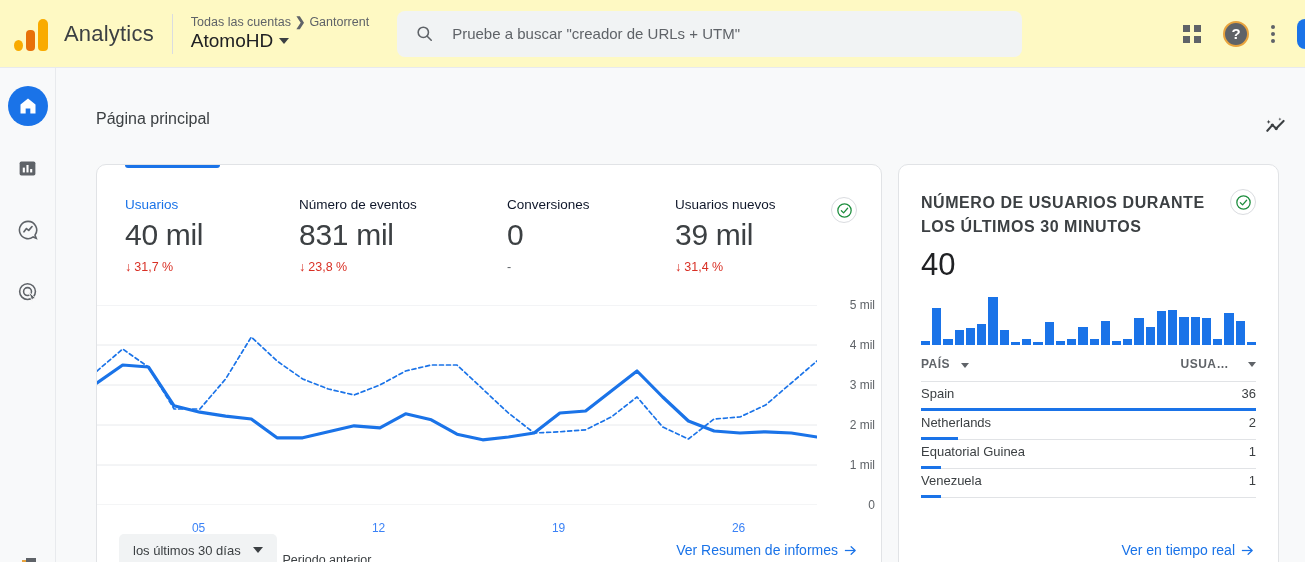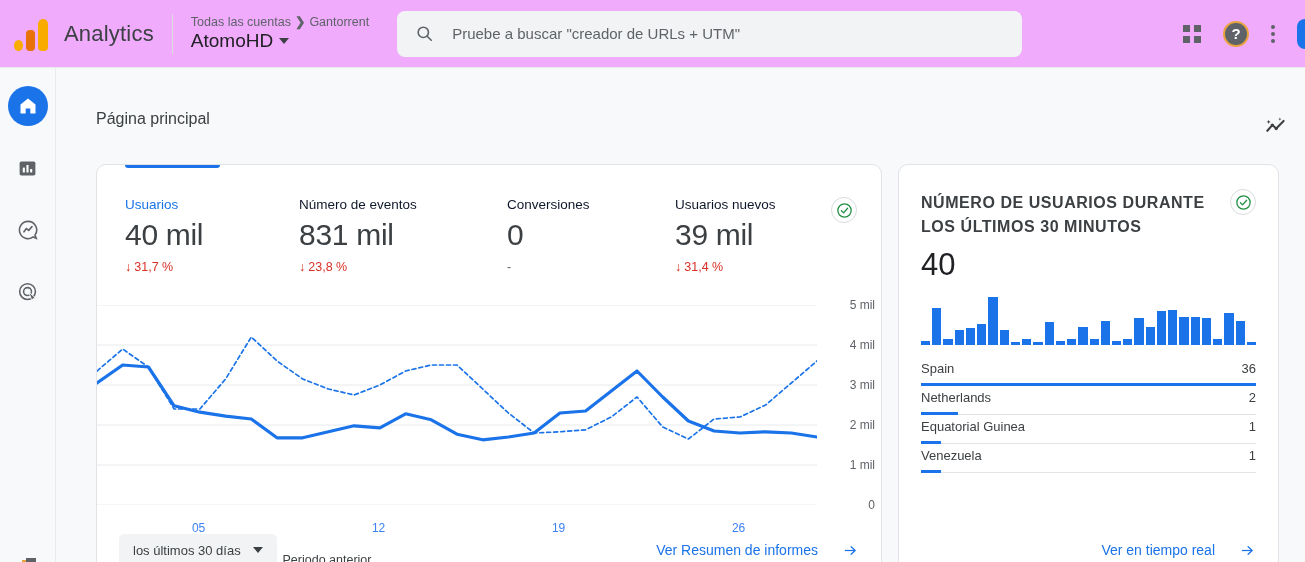--- a/index.html
+++ b/index.html
@@ -7,21 +7,21 @@
     width: 1305px; height: 562px;
     font-family: "Liberation Sans", sans-serif;
     background: #ffffff;
     overflow: hidden;
   }
   .app { position: relative; width: 1305px; height: 562px; }
 
   
   .topbar {
     position: absolute; top: 0; left: 0; width: 1305px; height: 68px;
-    background: #f0abfc; display: flex; align-items: center;
+    background: #fef9c3; display: flex; align-items: center;
     border-bottom: 1px solid #e8eaed;
   }
   .ga-logo { margin-left: 14px; width: 40px; height: 34px; position: relative; }
   .ga-logo .bar { position: absolute; bottom: 0; border-radius: 3px; }
   .ga-logo .b1 { left: 0;  width: 9px;  height: 11px; background: #f9ab00; border-radius: 50%; }
   .ga-logo .b2 { left: 12px; width: 9px; height: 21px; background: #e8710a; border-radius: 4px 4px 4px 4px; }
   .ga-logo .b3 { left: 24px; width: 10px; height: 32px; background: #f9ab00; border-radius: 5px 5px 4px 4px; }
   .brand {
     font-size: 22px; color: #3c4043; margin-left: 10px; letter-spacing: .2px;
     font-weight: 400;
@@ -129,21 +129,21 @@
   .card-footer {
     position: absolute; bottom: 0; left: 0; width: 100%; height: 66px;
     display: flex; align-items: center; padding: 0 22px;
   }
   .chip {
     background: #f1f3f4; border-radius: 5px; height: 32px; padding: 0 14px;
     display: flex; align-items: center; gap: 12px; font-size: 13px; color: #3c4043;
   }
   .link-blue {
     margin-left: auto; color: #1a73e8; font-size: 14px;
-    display: flex; align-items: center; gap: 24px;
+    display: flex; align-items: center; gap: 4px;
   }
 
   
   .rt-head { padding: 26px 22px 0 22px; position: relative; }
   .rt-title {
     font-size: 16px; color: #3c4043; letter-spacing: .55px; font-weight: 700;
     line-height: 1.5; width: 290px;
   }
   .rt-big { font-size: 31px; color: #202124; margin-top: 8px; font-weight: 400; }
   .rt-sub { font-size: 11.5px; color: #3c4043; letter-spacing: .55px; font-weight: 700; margin-top: 2px; }
@@ -400,20 +400,30 @@
           <i style="height:28.2px"></i>
           <i style="height:28.2px"></i>
           <i style="height:26.8px"></i>
           <i style="height:5.6px"></i>
           <i style="height:32.5px"></i>
           <i style="height:24.0px"></i>
           <i style="height:2.8px"></i>
         </div>
 
       <div class="tbl">
+        <div class="tbl-head">
+          <span class="c1">
+            <span>PAÍS</span>
+            <span class="caret-sm"></span>
+          </span>
+          <span class="c2">
+            <span>USUA…</span>
+            <span class="caret-sm"></span>
+          </span>
+        </div>
         <div id="tblRows">
             <div class="row">
               <span class="name">Spain</span>
               <span class="val">36</span>
               <span class="bar" style="width:100%"></span>
             </div>
             <div class="row">
               <span class="name">Netherlands</span>
               <span class="val">2</span>
               <span class="bar" style="width:11%"></span>

